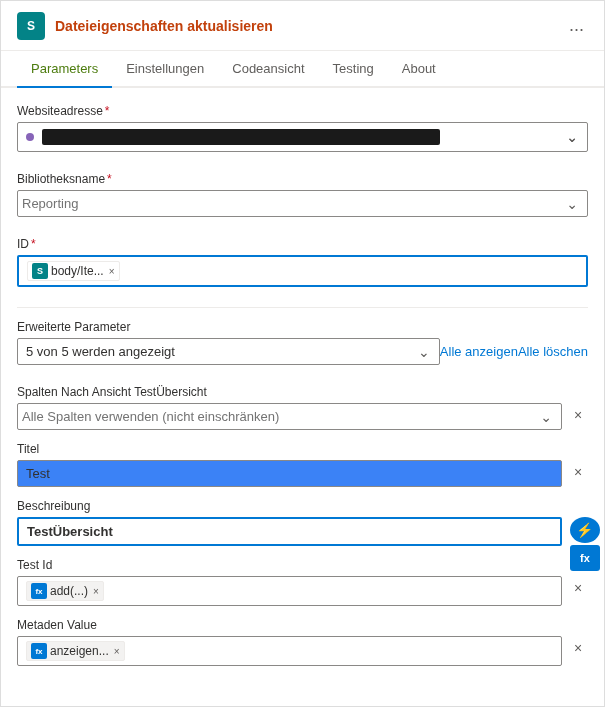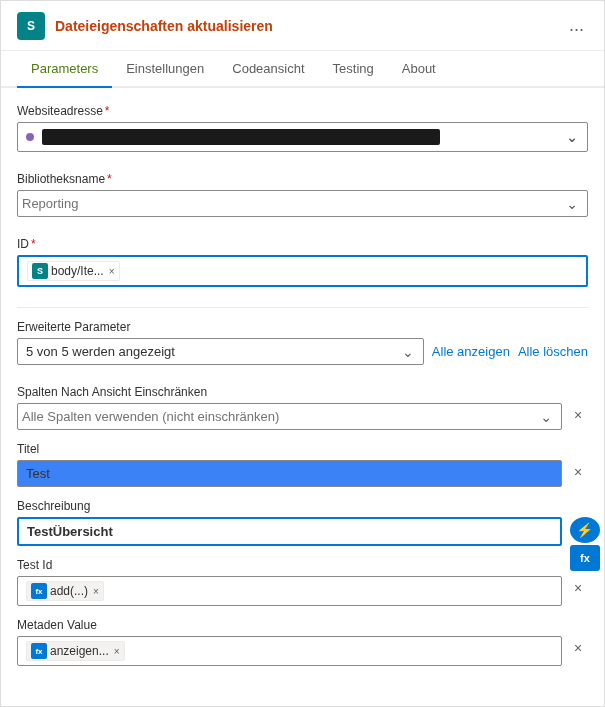--- a/index.html
+++ b/index.html
@@ -201,21 +201,21 @@
     
     .divider {
       border: none;
       border-top: 1px solid #edebe9;
       margin: 8px 0 12px 0;
     }
     
     .advanced-row {
       display: flex;
       align-items: center;
-      gap: 8px;
+      gap: 0;
       margin-bottom: 10px;
     }
     .advanced-select-wrapper {
       flex: 1;
       position: relative;
     }
     .advanced-select-wrapper::after {
       content: '⌄';
       position: absolute;
       right: 10px;
@@ -406,21 +406,21 @@
             <option>5 von 5 werden angezeigt</option>
           </select>
         </div>
         <a class="link-text">Alle anzeigen</a>
         <a class="link-text">Alle löschen</a>
       </div>
     </div>
 
     <div class="field-row">
       <div class="field-row-content">
-        <div class="field-label">Spalten Nach Ansicht Einschränken</div>
+        <div class="field-label">Spalten Nach Ansicht TestÜbersicht</div>
         <div class="select-wrapper">
           <select class="field-select">
             <option>Alle Spalten verwenden (nicht einschränken)</option>
           </select>
         </div>
       </div>
       <div class="x-btn">×</div>
     </div>
 
     <div class="field-row">

